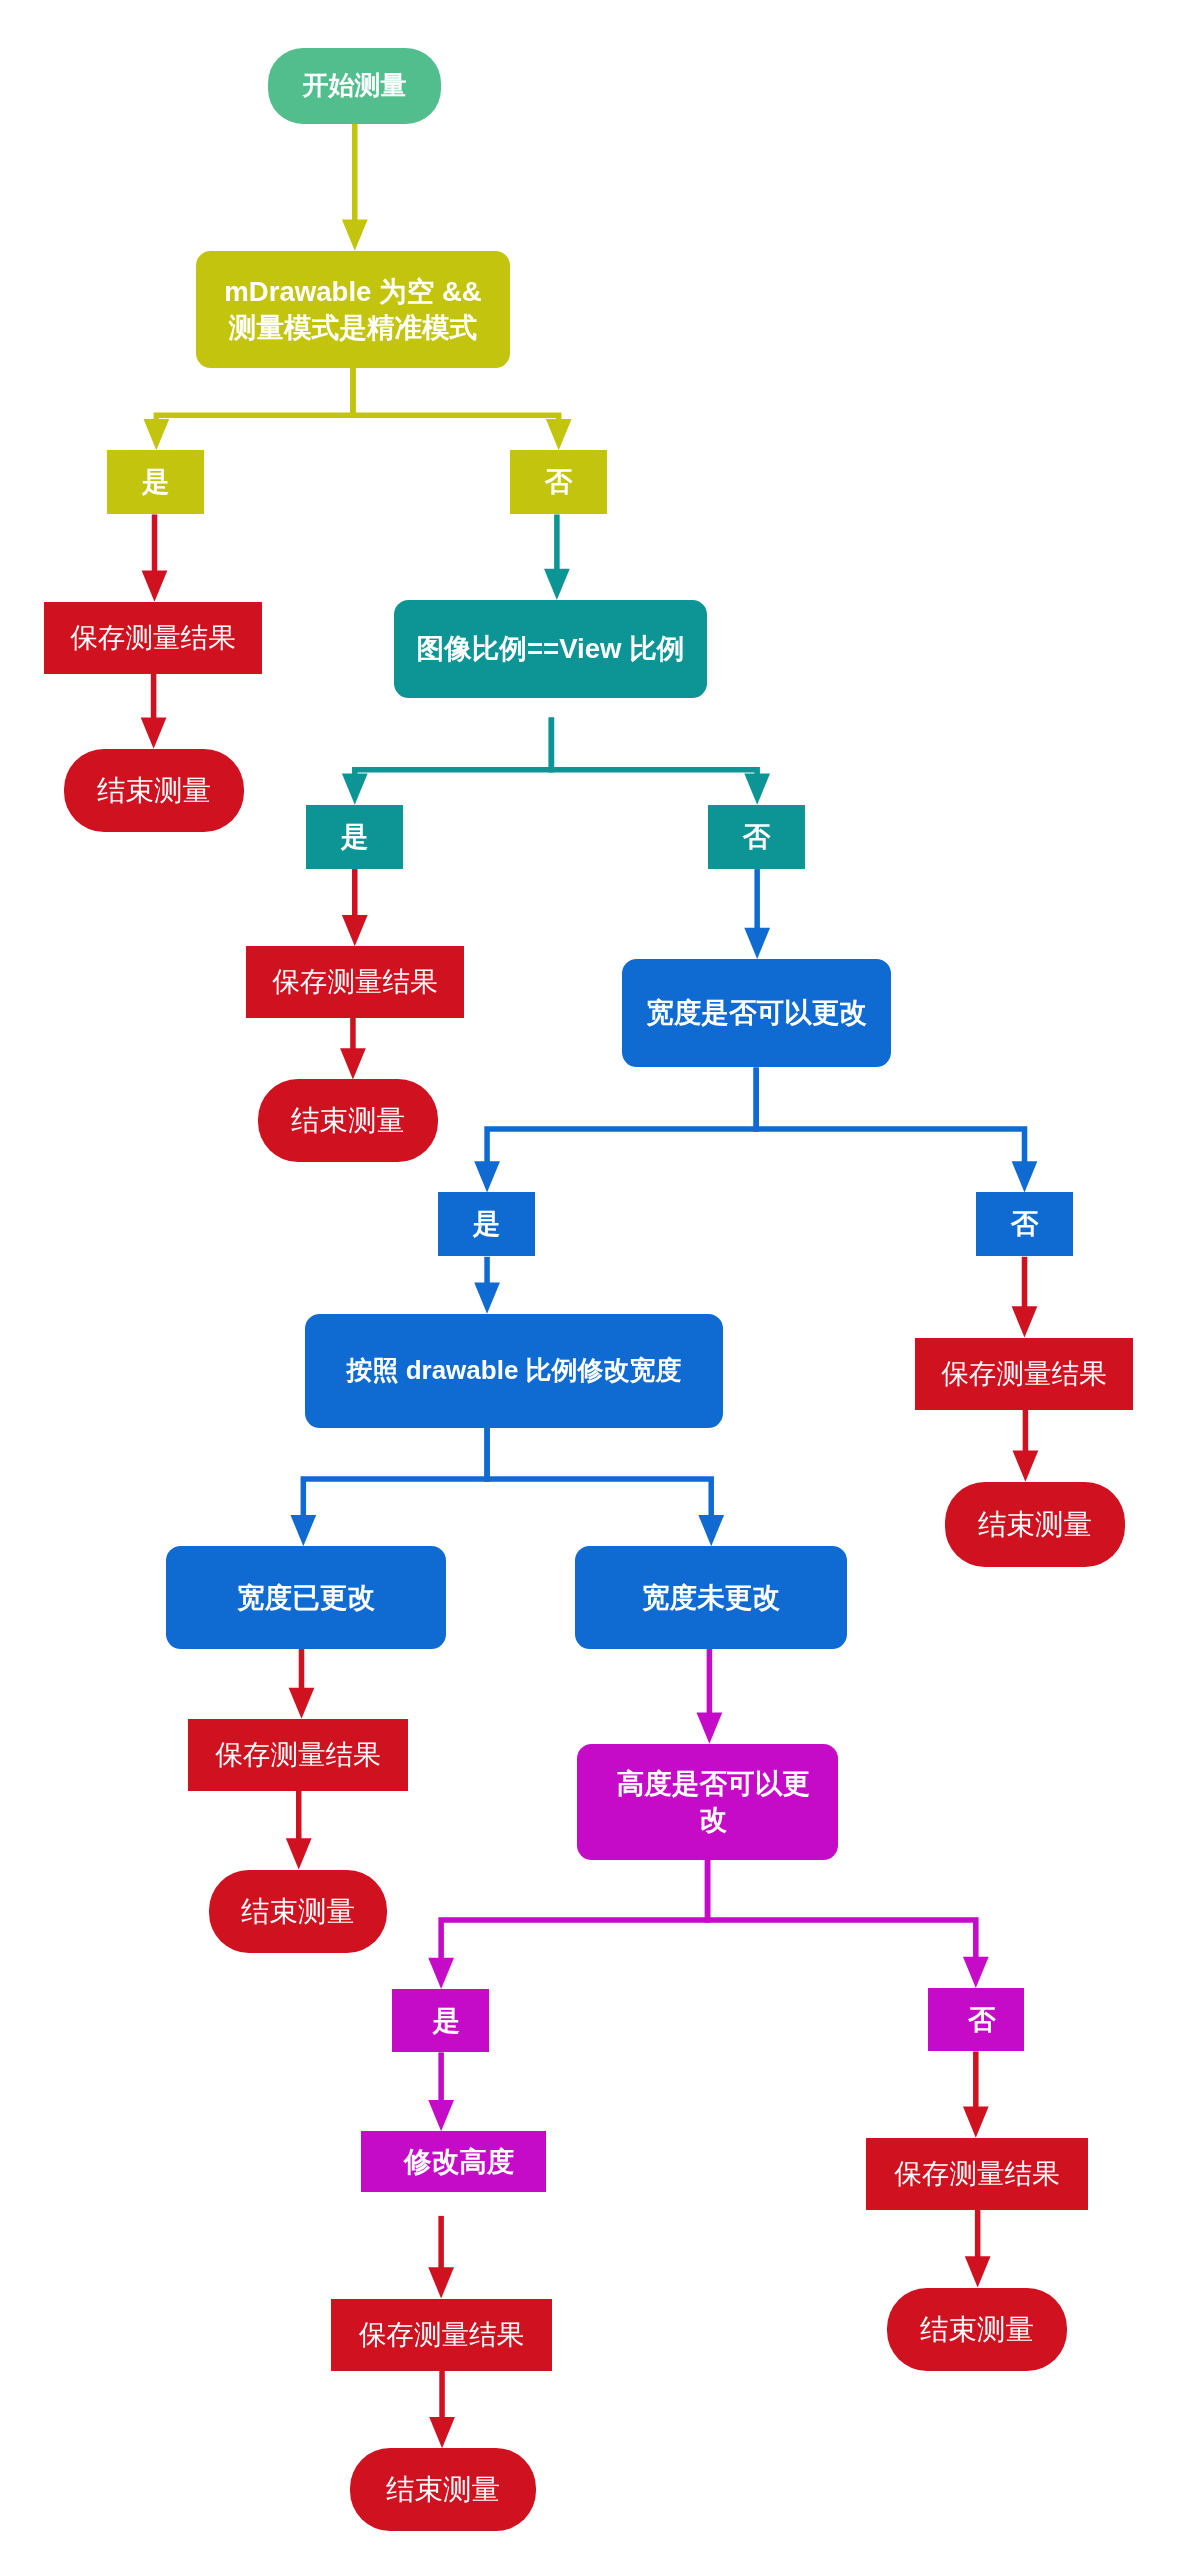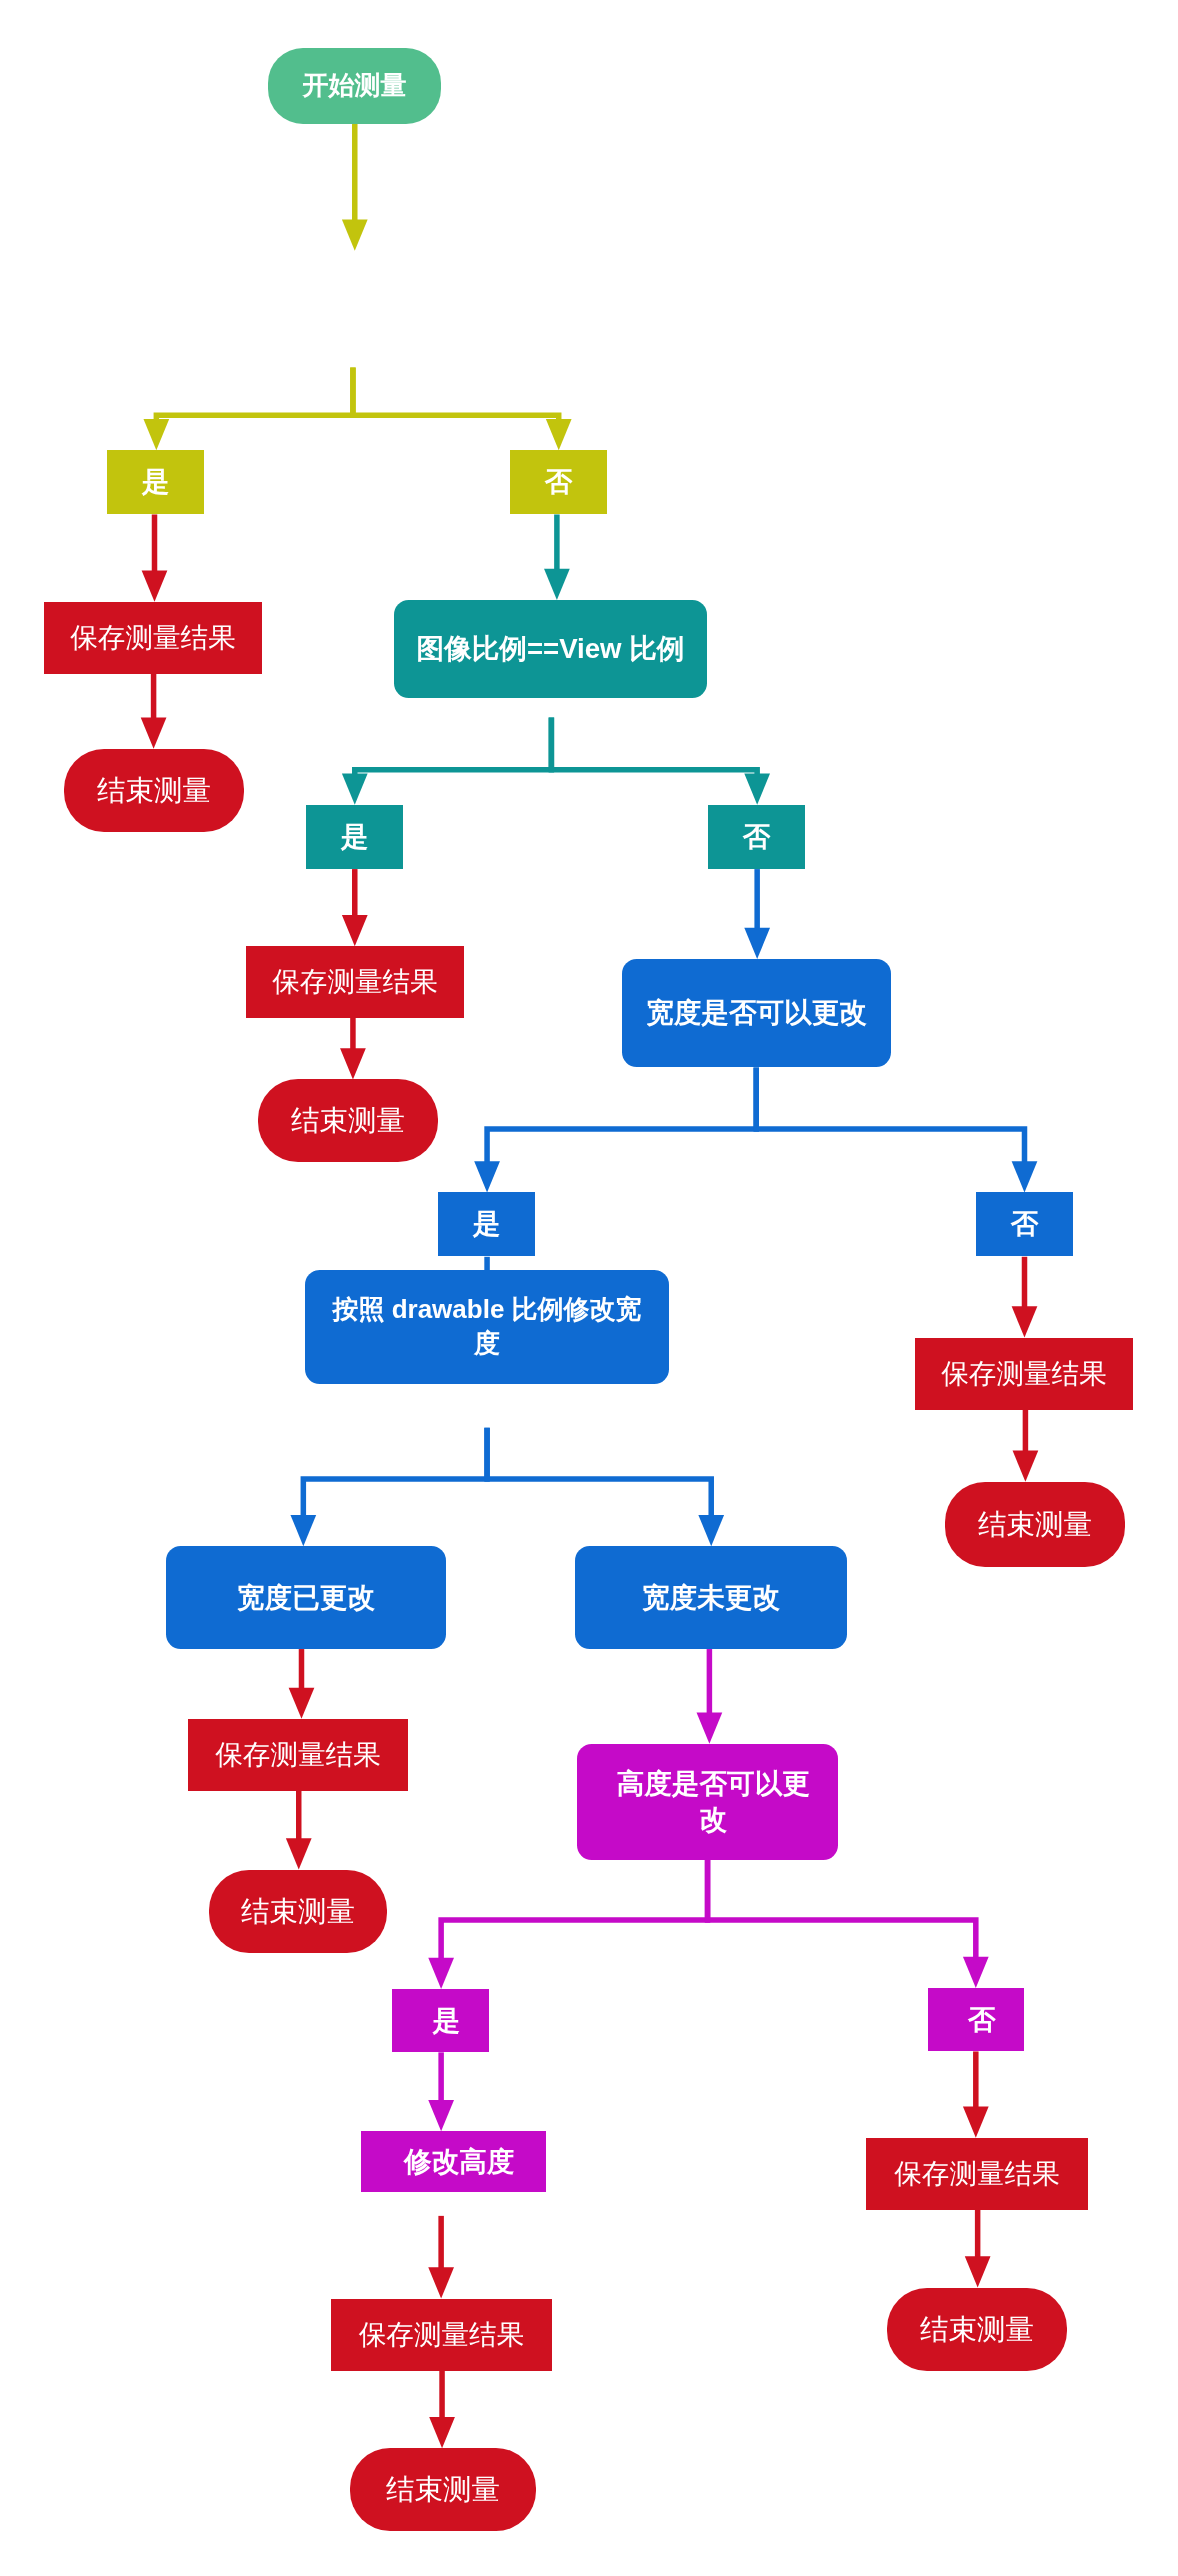--- a/index.html
+++ b/index.html
@@ -97,20 +97,21 @@
       <polyline points="481,2580 481,2635" fill="none" stroke="#CF1120" stroke-width="6" stroke-linejoin="miter"></polyline>
       <polygon points="467,2631 495,2631 481,2665" fill="#CF1120"></polygon>
       <polyline points="1062,2233 1062,2297" fill="none" stroke="#CF1120" stroke-width="6" stroke-linejoin="miter"></polyline>
       <polygon points="1048,2293 1076,2293 1062,2327" fill="#CF1120"></polygon>
       <polyline points="1064,2405 1064,2460" fill="none" stroke="#CF1120" stroke-width="6" stroke-linejoin="miter"></polyline>
       <polygon points="1050,2456 1078,2456 1064,2490" fill="#CF1120"></polygon>
     </svg>
 
   <div class="node start bold fill-green" style="left:268px;top:48px;width:173px;height:76px">开始测量</div>
 
+  <div class="node rounded bold fill-yellow" style="left:196px;top:251px;width:314px;height:117px">mDrawable 为空 &amp;&amp; 测量模式是精准模式</div>
 
   <div class="node bold fill-yellow" style="left:107px;top:450px;width:97px;height:64px">是</div>
 
   <div class="node bold fill-yellow" style="left:510px;top:450px;width:97px;height:64px">否</div>
 
   <div class="node fill-red" style="left:44px;top:602px;width:218px;height:72px">保存测量结果</div>
 
   <div class="node pill end-pill fill-red" style="left:64px;top:749px;width:180px;height:83px">结束测量</div>
 
   <div class="node rounded bold fill-teal" style="left:394px;top:600px;width:313px;height:98px">图像比例==View 比例</div>
@@ -122,21 +123,21 @@
   <div class="node fill-red" style="left:246px;top:946px;width:218px;height:72px">保存测量结果</div>
 
   <div class="node pill end-pill fill-red" style="left:258px;top:1079px;width:180px;height:83px">结束测量</div>
 
   <div class="node rounded bold fill-blue" style="left:622px;top:959px;width:269px;height:108px">宽度是否可以更改</div>
 
   <div class="node bold fill-blue" style="left:438px;top:1192px;width:97px;height:64px">是</div>
 
   <div class="node bold fill-blue" style="left:976px;top:1192px;width:97px;height:64px">否</div>
 
-  <div class="node rounded bold fit fill-blue" style="left:305px;top:1270px;width:364px;height:114px">按照 drawable 比例修改宽度</div>
+  <div class="node rounded bold fit fill-blue" style="left:305px;top:1314px;width:418px;height:114px">按照 drawable 比例修改宽度</div>
 
   <div class="node fill-red" style="left:915px;top:1338px;width:218px;height:72px">保存测量结果</div>
 
   <div class="node pill end-pill fill-red" style="left:945px;top:1482px;width:180px;height:85px">结束测量</div>
 
   <div class="node rounded bold fill-blue" style="left:166px;top:1546px;width:280px;height:103px">宽度已更改</div>
 
   <div class="node rounded bold fill-blue" style="left:575px;top:1546px;width:272px;height:103px">宽度未更改</div>
 
   <div class="node fill-red" style="left:188px;top:1719px;width:220px;height:72px">保存测量结果</div>

